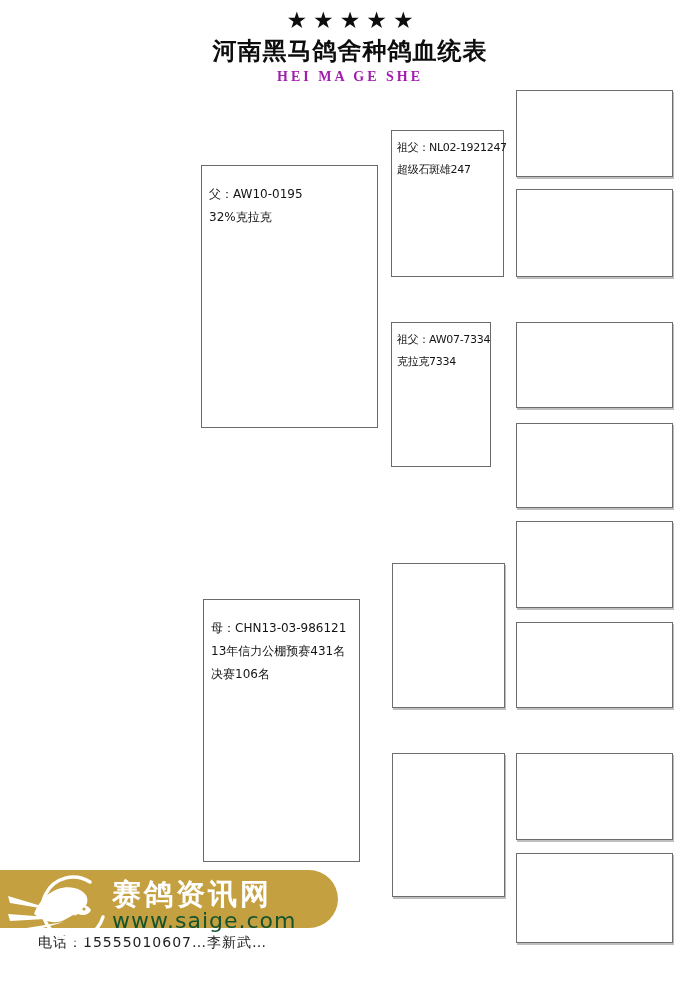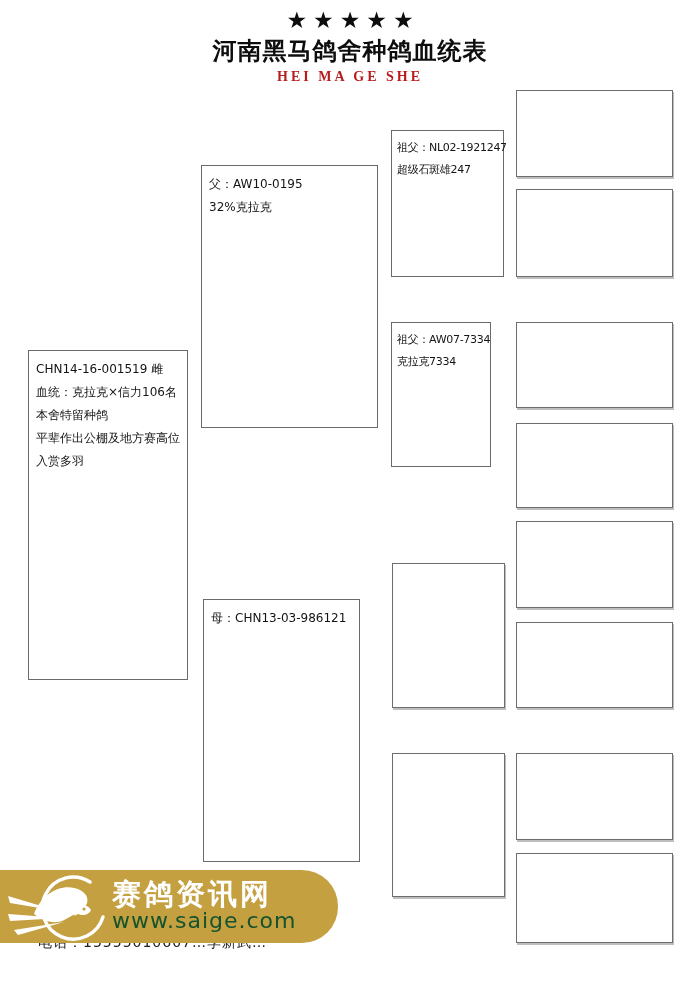--- a/index.html
+++ b/index.html
@@ -5,24 +5,24 @@
   html,body{margin:0;padding:0;background:#ffffff;}
   .page{
     position:relative;width:700px;height:990px;background:#ffffff;
     font-family:"DejaVu Sans",sans-serif;color:#111;overflow:hidden;
   }
   
   .hdr{position:absolute;left:0;top:0;width:100%;text-align:center;}
   .stars{margin-top:8px;font-size:23px;letter-spacing:6px;color:#0d0d0d;line-height:24px;text-indent:6px;}
   .title{margin-top:2px;font-size:24px;font-weight:bold;letter-spacing:1px;color:#0d0d0d;line-height:34px;}
   .subtitle{margin-top:1px;font-size:14px;font-weight:bold;letter-spacing:3px;
-    font-family:"Liberation Serif",serif;color:#b91c1c;}
+    font-family:"Liberation Serif",serif;color:#a21caf;}
   
   .pbox{position:absolute;background:#fff;border:1px solid #6a6a6a;box-sizing:border-box;
-    padding:7px 7px;}
+    padding:17px 7px;}
   .pbox .line{font-size:12px;line-height:23px;white-space:nowrap;color:#141414;}
   .pbox.small{padding:6px 5px;}
   .pbox.small .line{font-size:11px;line-height:22px;letter-spacing:-0.3px;}
   .pbox.empty{border:1px solid #6d6d6d;box-shadow:1px 2px 0 rgba(110,110,110,0.45);}
   #box-subject{left:28px;top:350px;width:160px;height:330px;}
   #box-father {left:201px;top:165px;width:177px;height:263px;}
   #box-mother {left:203px;top:599px;width:157px;height:263px;}
   #box-gf1{left:391px;top:130px;width:113px;height:147px;}
   #box-gf2{left:391px;top:322px;width:100px;height:145px;}
   #box-m3 {left:392px;top:563px;width:113px;height:145px;}
@@ -32,53 +32,48 @@
   #box-r3{left:516px;top:322px;width:157px;height:86px;}
   #box-r4{left:516px;top:423px;width:157px;height:85px;}
   #box-r5{left:516px;top:521px;width:157px;height:87px;}
   #box-r6{left:516px;top:622px;width:157px;height:86px;}
   #box-r7{left:516px;top:753px;width:157px;height:87px;}
   #box-r8{left:516px;top:853px;width:157px;height:90px;}
   
   .contact{position:absolute;left:38px;top:934px;z-index:1;font-size:14px;
     letter-spacing:1px;color:#222;white-space:nowrap;}
   
-  .wm{position:absolute;left:0;top:870px;width:338px;height:73px;z-index:2;
+  .wm{position:absolute;left:0;top:870px;width:338px;height:58px;z-index:2;
     border-radius:0 36px 36px 0;display:flex;align-items:center;}
   .wm-logo{position:absolute;left:6px;top:0px;width:104px;height:73px;}
   .wm-text{position:absolute;left:112px;top:9px;}
   .wm-name{font-size:29px;font-weight:bold;letter-spacing:3px;color:#ffffff;line-height:30px;}
   .wm-url{font-size:22px;color:#14532d;line-height:24px;letter-spacing:1px;}
 </style>
 </head>
 <body>
 
 <div class="page">
 
   <div class="hdr">
     <div class="stars">★★★★★</div>
     <div class="title">河南黑马鸽舍种鸽血统表</div>
     <div class="subtitle">HEI MA GE SHE</div>
   </div>
 
-  <div class="pbox" id="box-subject">
-    <div class="line">CHN14-16-001519 雌</div>
-    <div class="line">血统：克拉克×信力106名</div>
-    <div class="line">本舍特留种鸽</div>
-    <div class="line">平辈作出公棚及地方赛高位</div>
-    <div class="line">入赏多羽</div>
-  </div>
 
   <div class="pbox" id="box-father">
     <div class="line">父：AW10-0195</div>
     <div class="line">32%克拉克</div>
   </div>
 
   <div class="pbox" id="box-mother">
     <div class="line">母：CHN13-03-986121</div>
+    <div class="line">13年信力公棚预赛431名</div>
+    <div class="line">决赛106名</div>
   </div>
 
   <div class="pbox small" id="box-gf1">
     <div class="line">祖父：NL02-1921247</div>
     <div class="line">超级石斑雄247</div>
   </div>
 
   <div class="pbox small" id="box-gf2">
     <div class="line">祖父：AW07-7334</div>
     <div class="line">克拉克7334</div>

